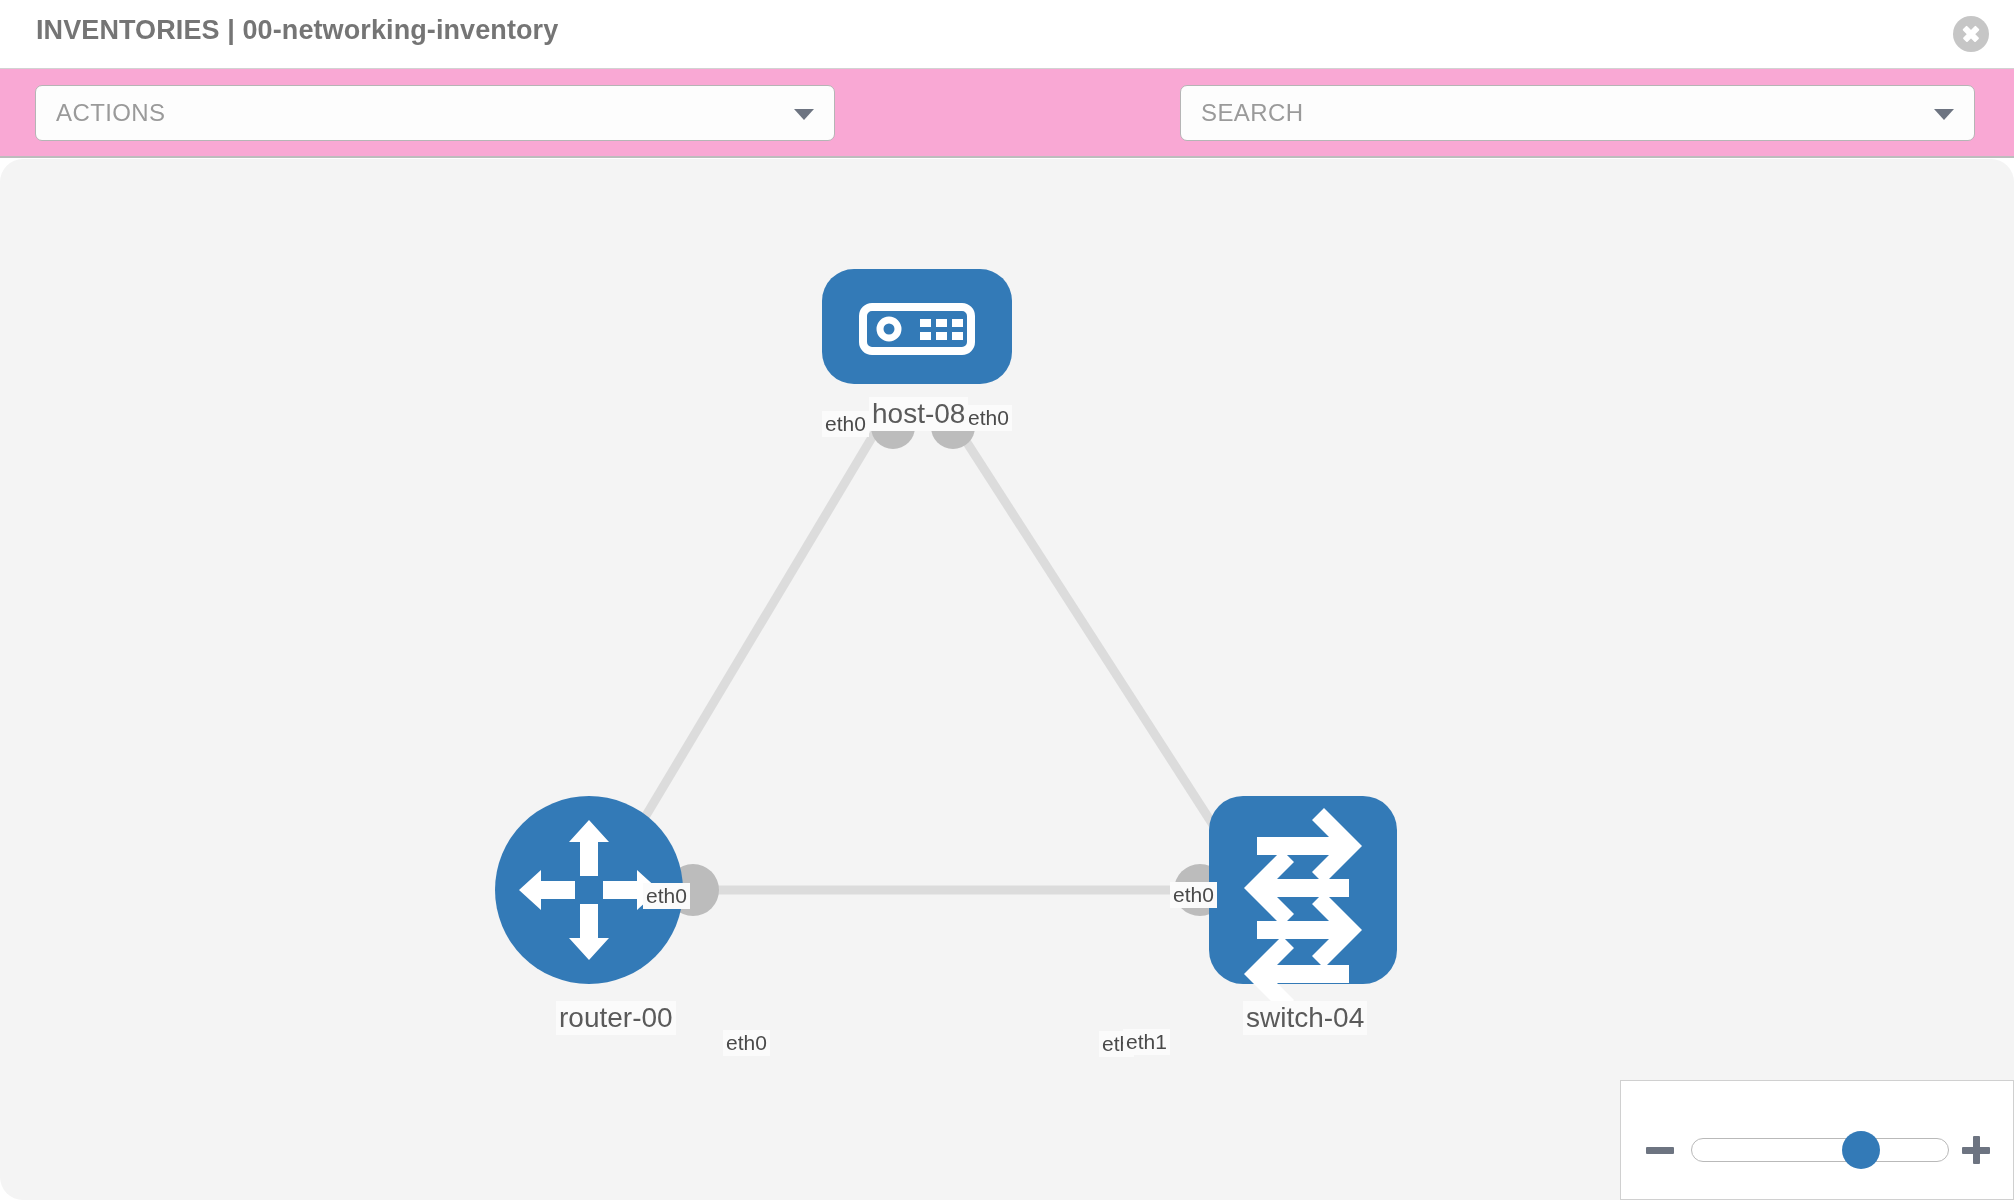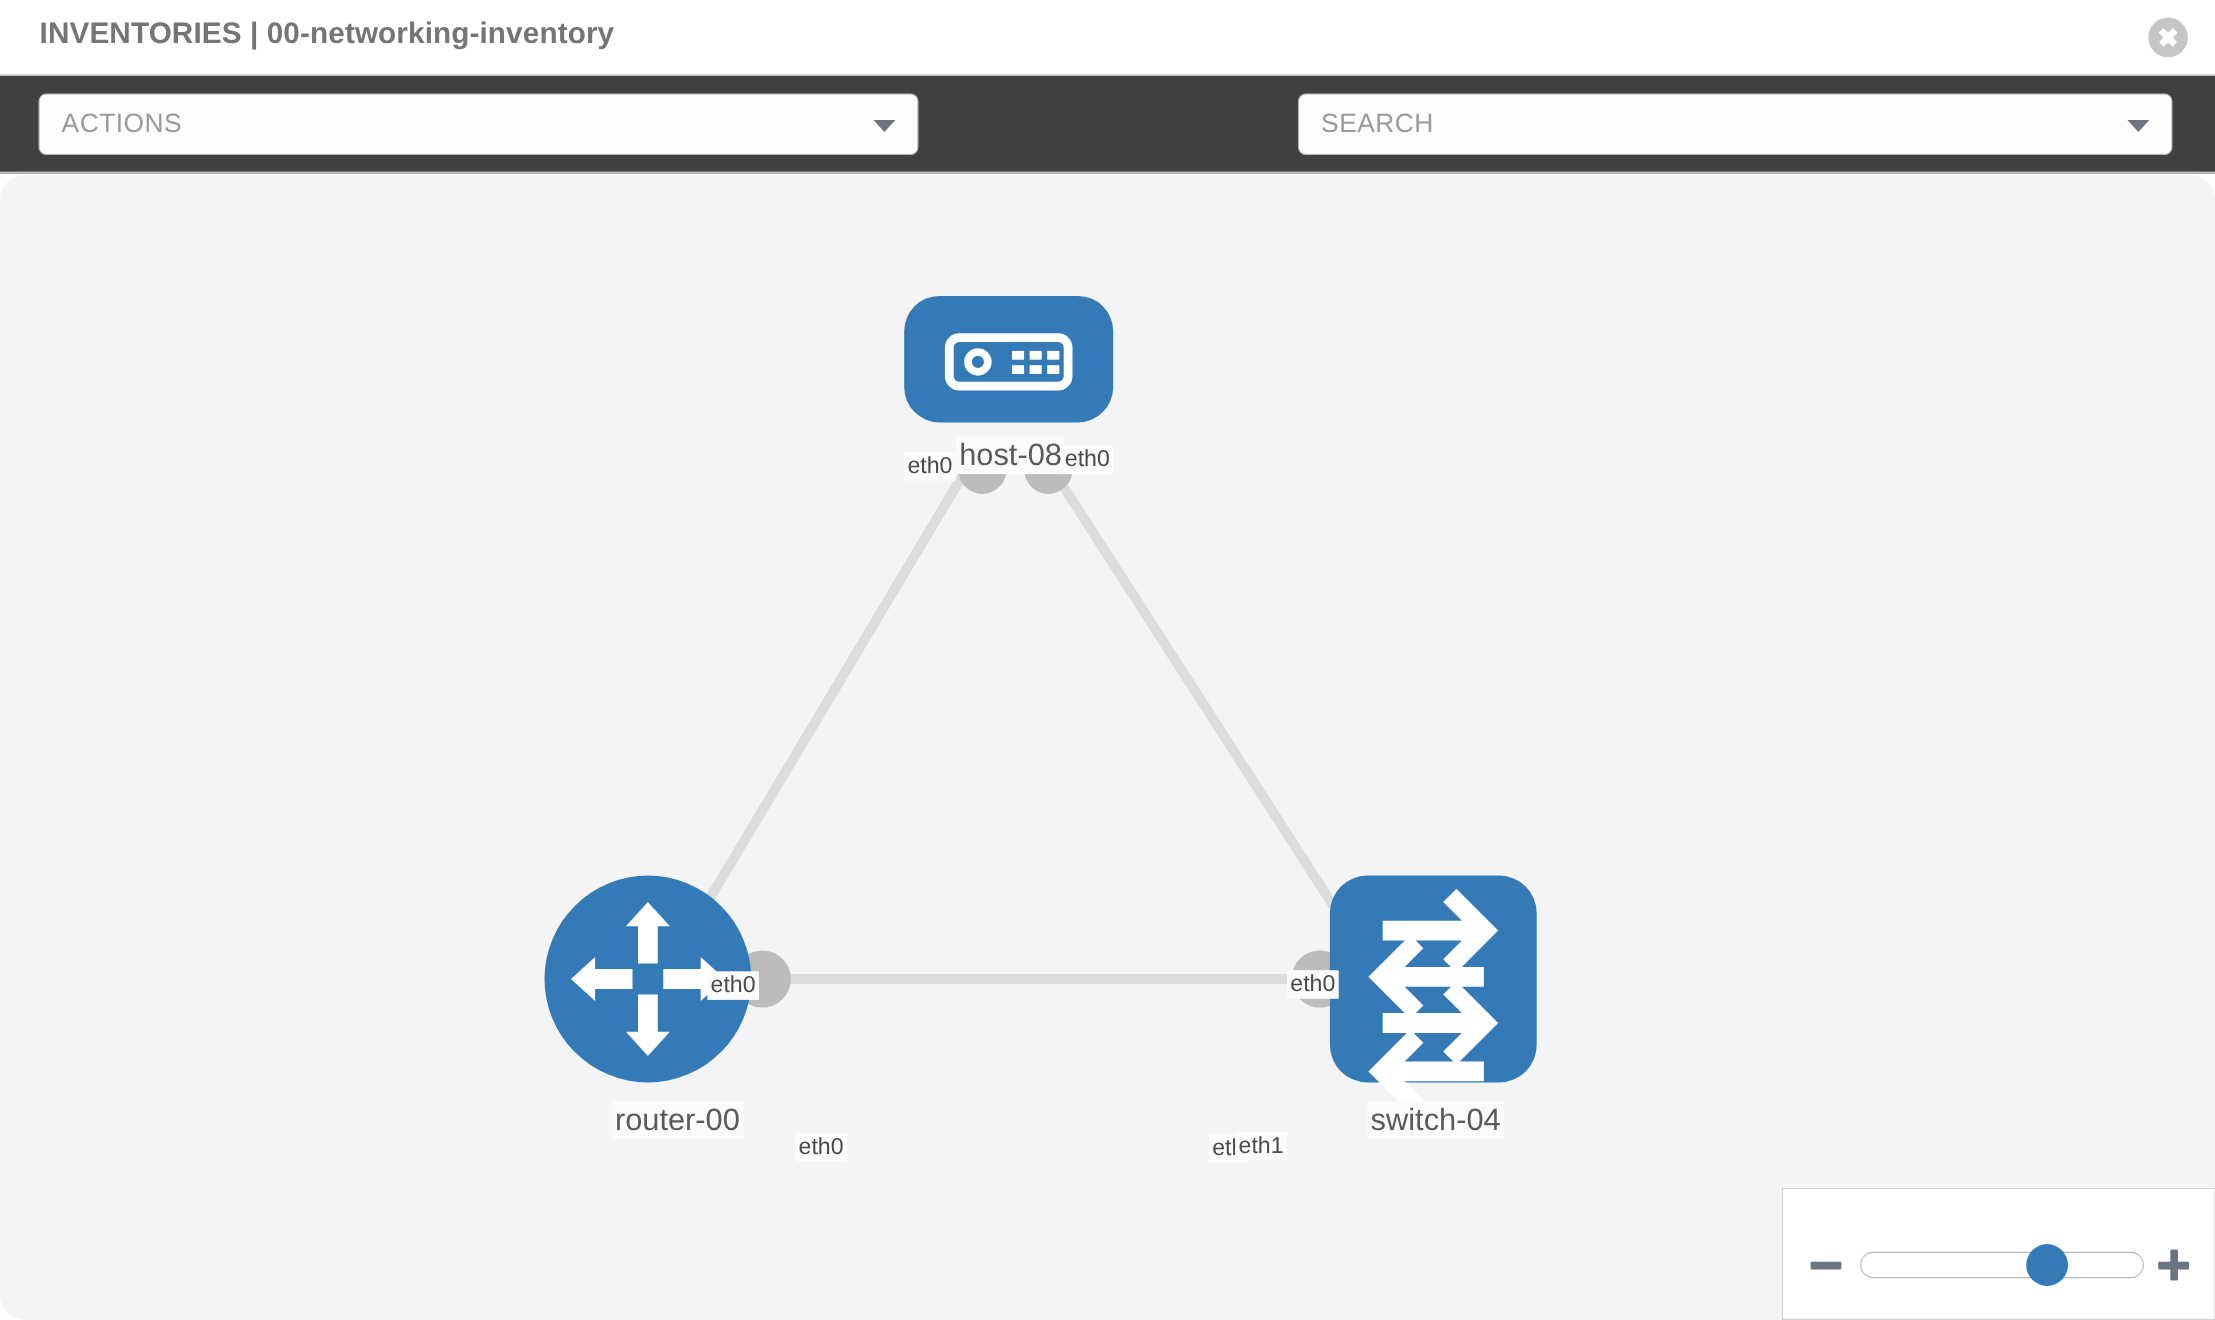--- a/index.html
+++ b/index.html
@@ -45,21 +45,21 @@
     border-radius: 1px;
     margin-left: -9px; margin-top: -2.75px;
   }
   .close-btn::before { transform: rotate(45deg); }
   .close-btn::after  { transform: rotate(-45deg); }
 
   
   .toolbar {
     position: absolute; left: 0; top: 68px;
     width: 2014px; height: 90px;
-    background: #404040;
+    background: #f9a8d4;
     border-top: 1px solid #d2d2d2;
     border-bottom: 2px solid #bdbdbd;
     padding-left: 20px;
   }
   .actions-select {
     position: absolute; left: 35px; top: 16px;
     width: 800px; height: 56px;
     background: #fdfdfd;
     border: 1px solid #b5b5b5;
     border-radius: 7px;

